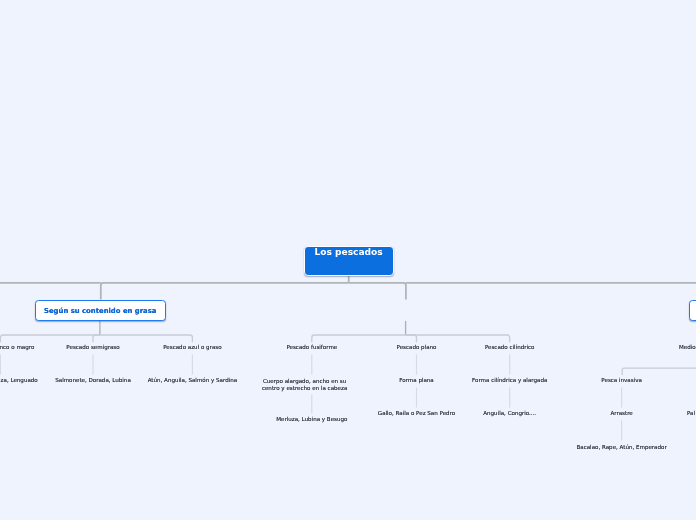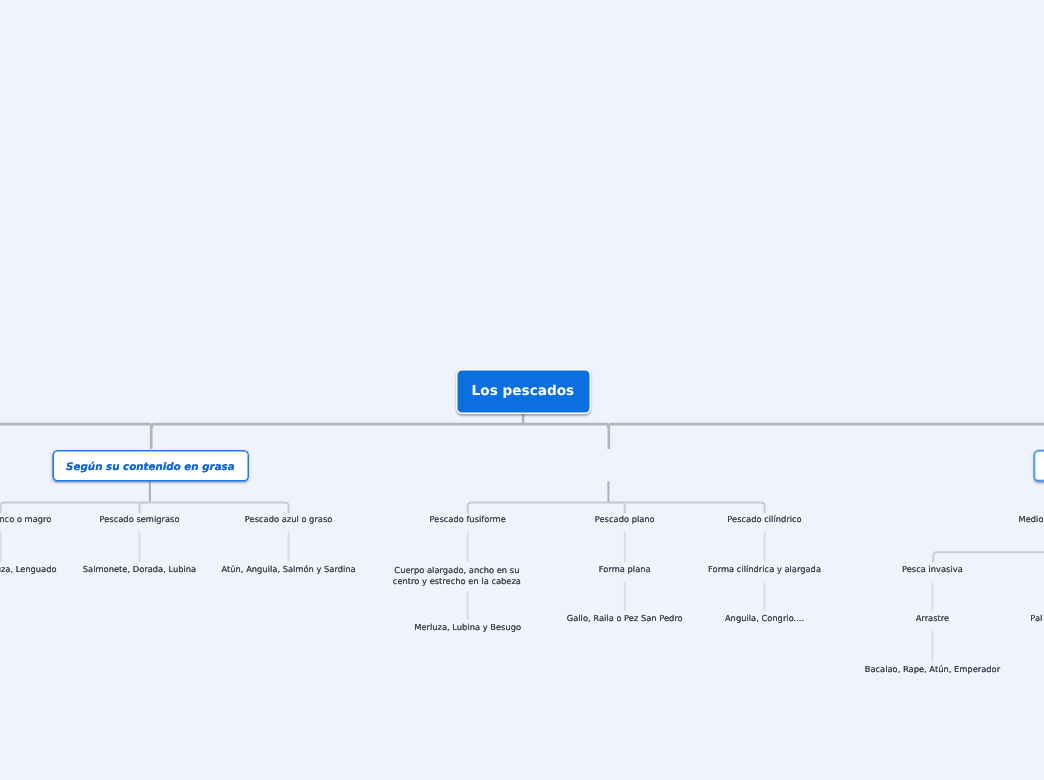--- a/index.html
+++ b/index.html
@@ -5,26 +5,26 @@
 <style>
   html,body{margin:0;padding:0;}
   body{width:696px;height:520px;overflow:hidden;background:#eff3fd;
        font-family:"DejaVu Sans",sans-serif;}
   #canvas{position:absolute;left:0;top:0;width:696px;height:520px;overflow:hidden;}
   #wires{position:absolute;left:0;top:0;width:696px;height:520px;}
 
   
   .root{position:absolute;box-sizing:border-box;background:#0b6fe0;border:1.8px solid #ffffff;
         border-radius:4px;color:#ffffff;font-size:9.1px;font-weight:700;
-        display:flex;align-items:center;justify-content:center;white-space:nowrap;
+        display:flex;align-items:flex-start;justify-content:center;white-space:nowrap;
         box-shadow:0 1px 1.4px rgba(45,60,85,.40);transform:translateZ(0);}
   .branch{position:absolute;box-sizing:border-box;background:#ffffff;border:1.7px solid #1d7af0;padding-top:1px;
         border-radius:3.5px;color:#1267d4;font-size:6.86px;font-weight:700;
         display:flex;align-items:center;justify-content:center;white-space:nowrap;
-        box-shadow:0 1px 1.4px rgba(45,60,85,.40);transform:translateZ(0);text-shadow:0 0 .25px #1267d4;font-style:italic;}
+        box-shadow:0 1px 1.4px rgba(45,60,85,.40);transform:translateZ(0);text-shadow:0 0 .25px #1267d4;}
 
   
   .lbl{position:absolute;font-size:5.55px;line-height:6.8px;color:#3d4350;white-space:nowrap;text-shadow:0 0 .32px #3d4350;
        text-align:center;transform:translateX(-50%) translateZ(0);-webkit-font-smoothing:antialiased;}
   .lbl.two{white-space:normal;width:89px;}
   .lbl.left{transform:translateZ(0);text-align:left;}
 </style>
 </head>
 <body>
 

